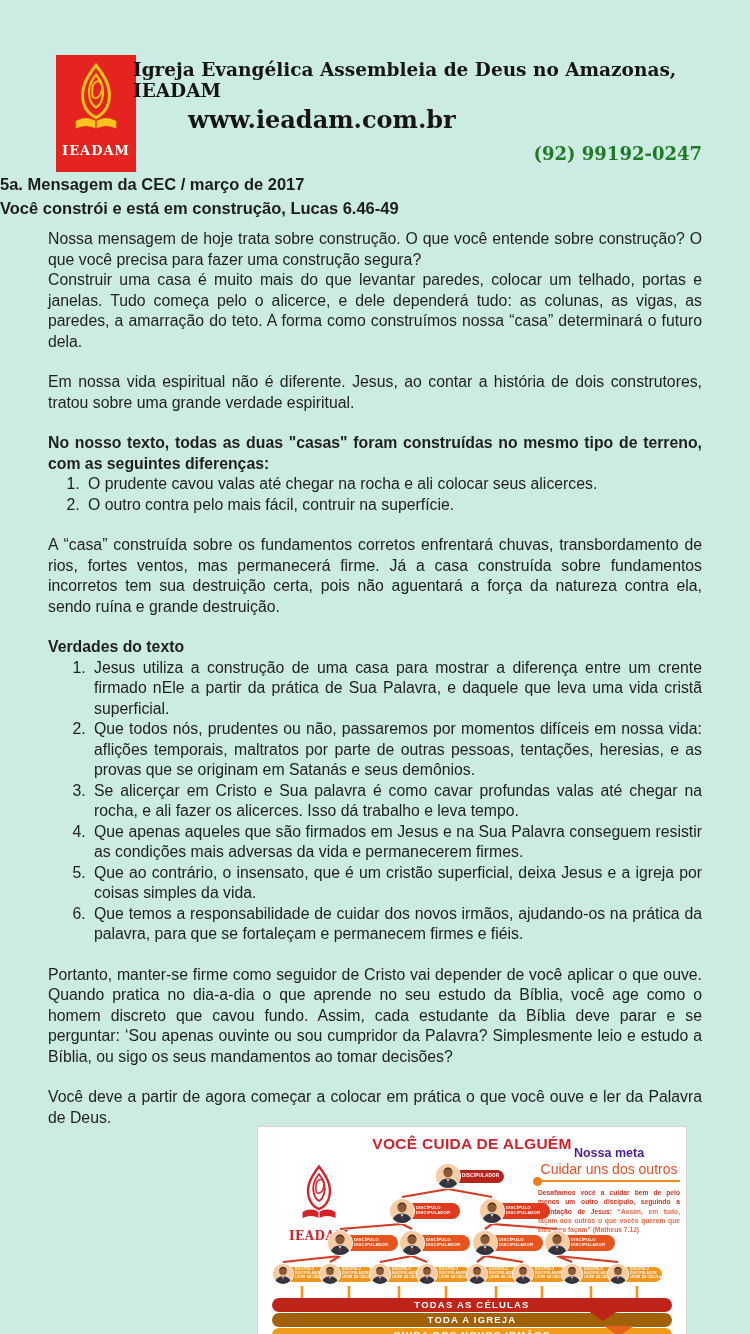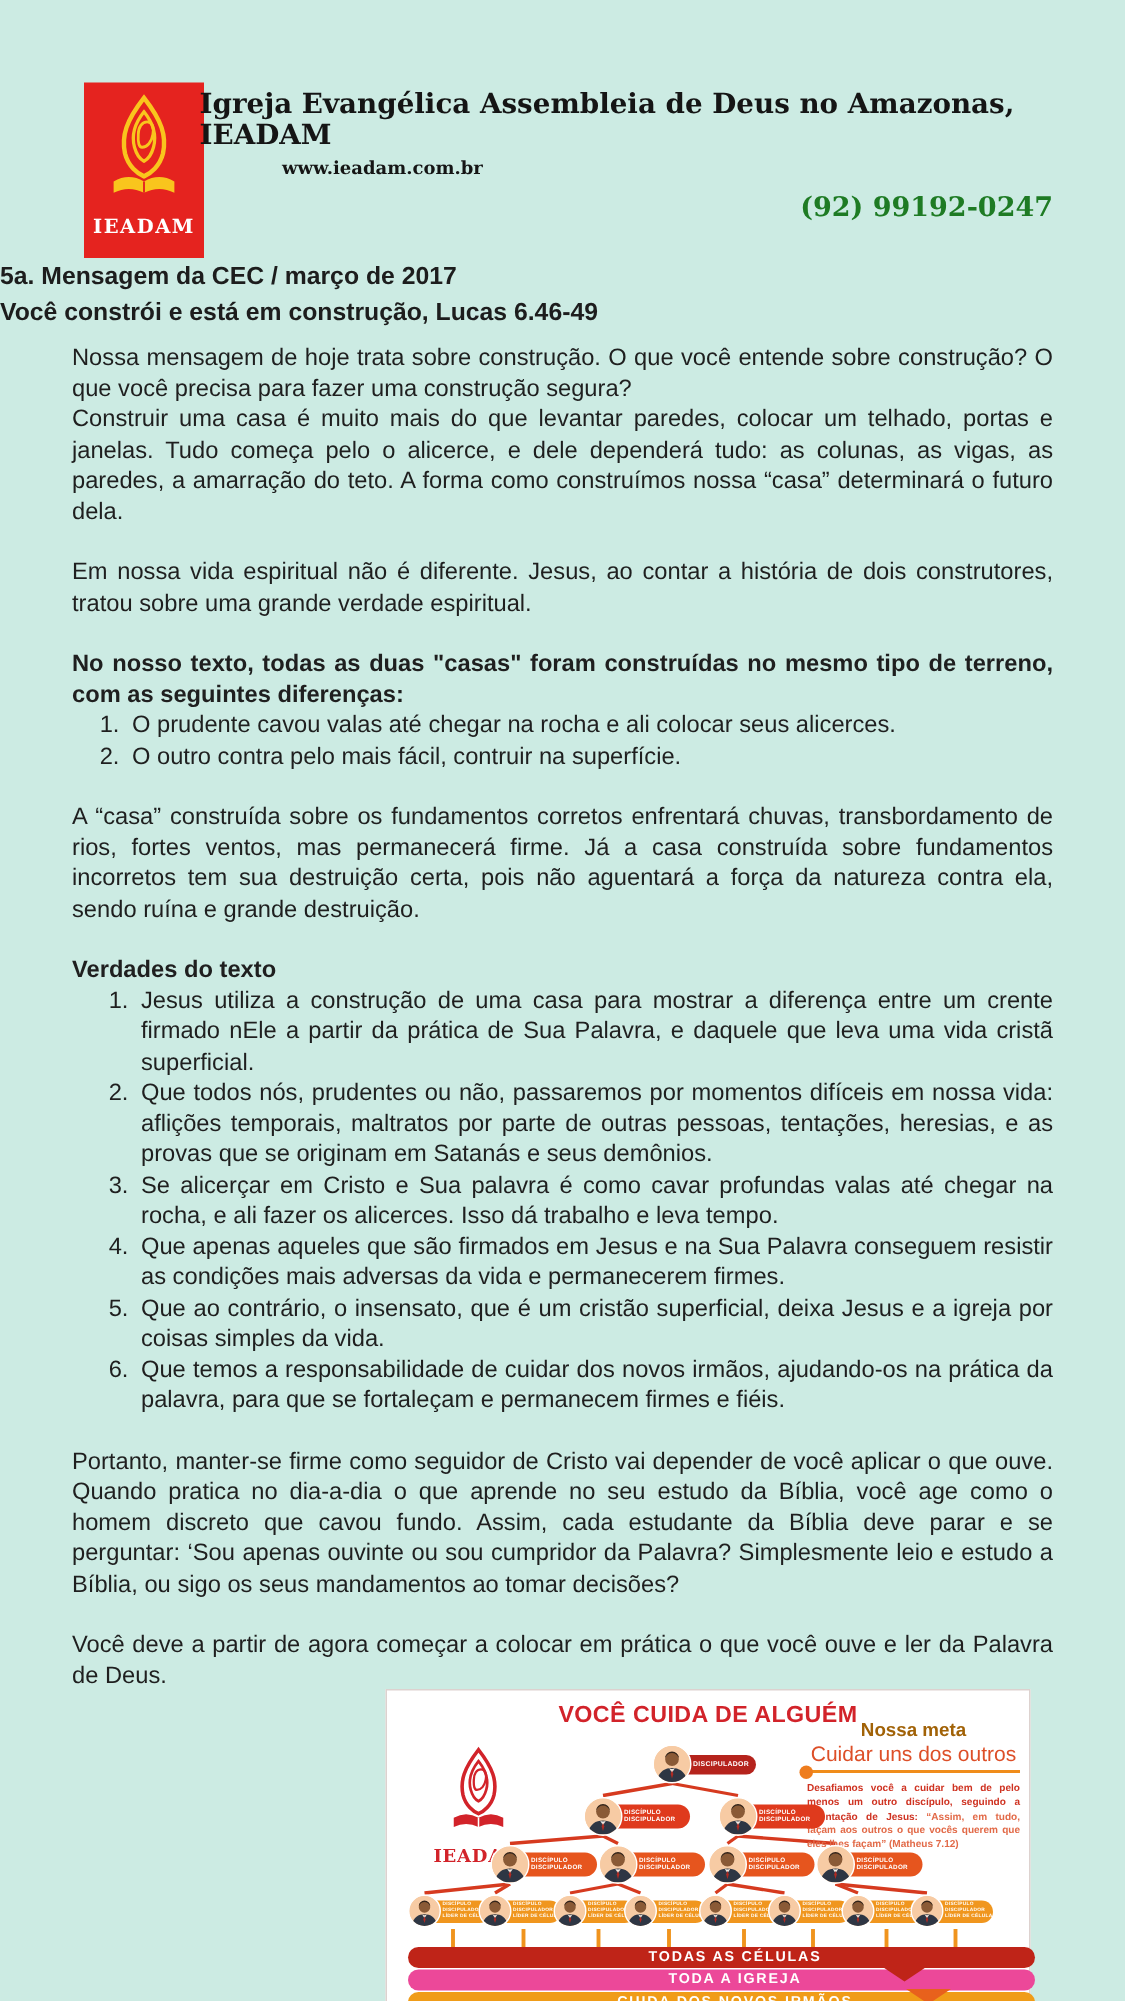--- a/index.html
+++ b/index.html
@@ -8,21 +8,21 @@
 
   
   .header{position:relative;height:117px;margin-top:55px;}
   .logo-box{position:absolute;left:56px;top:0;width:80px;height:117px;background:#e5231f;
     display:flex;flex-direction:column;align-items:center;justify-content:flex-start;}
   .logo-box svg{width:54px;height:76px;margin-top:6px;}
   .logo-box .logo-word{font-family:"DejaVu Serif",serif;font-weight:bold;color:#ffffff;
     font-size:13px;letter-spacing:1px;margin-top:2px;}
   .header-text{position:absolute;left:133px;top:4px;right:0;}
   .org-name{font-family:"DejaVu Serif",serif;font-weight:bold;font-size:18.5px;color:#151515;}
-  .website{font-family:"DejaVu Serif",serif;font-weight:bold;font-size:12px;color:#151515;margin-left:55px;margin-top:4px;}
+  .website{font-family:"DejaVu Serif",serif;font-weight:bold;font-size:24px;color:#151515;margin-left:55px;margin-top:4px;}
   .phone{font-family:"DejaVu Serif",serif;font-weight:bold;font-size:18px;color:#1e7b24;
     text-align:right;padding-right:48px;margin-top:9px;}
 
   
   .doc-title{text-align:left;font-weight:bold;font-size:16.5px;line-height:24px;margin-top:0;color:#1d1d1d;}
 
   
   .content{margin:9px 48px 12px 48px;font-size:15.8px;line-height:20.5px;text-align:justify;}
   .content p{margin:0;}
   .content .gap{height:20px;}
@@ -34,37 +34,37 @@
   
   .diagram{position:relative;width:428px;height:242px;background:#ffffff;border:1px solid #ddd2cf;
     margin-left:257px;margin-top:-14px;}
   .diagram-title{position:absolute;top:8px;left:0;width:100%;text-align:center;font-weight:bold;
     font-size:15.5px;letter-spacing:.3px;color:#d2232a;}
   .d-logo{position:absolute;left:26px;top:36px;width:70px;text-align:center;color:#d2232a;}
   .d-logo svg{width:44px;height:62px;}
   .d-logo .logo-word{font-family:"DejaVu Serif",serif;font-weight:bold;font-size:12px;letter-spacing:.5px;color:#d2232a;}
 
   .goal{position:absolute;left:280px;top:20px;width:142px;}
-  .goal-title{font-weight:bold;font-size:12.5px;color:#a16207;text-align:center;line-height:1.1;}
+  .goal-title{font-weight:bold;font-size:12.5px;color:#4c1d95;text-align:center;line-height:1.1;}
   .goal-sub{position:relative;font-size:14px;color:#dd4f28;text-align:center;line-height:1.15;
     padding-bottom:3px;border-bottom:2.5px solid #f08c1a;}
   .goal-sub::before{content:"";position:absolute;left:-5px;bottom:-6px;width:9px;height:9px;border-radius:50%;background:#ee7d1e;}
   .goal-text{margin-top:6px;font-size:6.7px;line-height:1.4;font-weight:bold;color:#cf3322;text-align:justify;}
   .goal-text .quote{color:#e26a48;font-weight:600;}
 
   .tree-lines{position:absolute;left:0;top:0;width:428px;height:242px;}
   .tnode{position:absolute;}
   .avatar{position:absolute;border-radius:50%;overflow:hidden;background:#f7cba4;
     border:1.5px solid #fff;box-sizing:border-box;z-index:2;}
   .avatar svg{display:block;width:100%;height:100%;}
   .pill{position:absolute;z-index:1;color:#fff;font-weight:bold;text-transform:uppercase;
     display:flex;flex-direction:column;justify-content:center;border-radius:9px;
     letter-spacing:.2px;line-height:1.18;}
   .banner{position:absolute;left:14px;width:400px;height:14px;border-radius:7px;color:#fff;
-    font-weight:bold;font-size:9.5px;letter-spacing:1.2px;text-align:center;line-height:14px;padding-left:18px;}
+    font-weight:bold;font-size:9.5px;letter-spacing:1.2px;text-align:center;line-height:14px;}
   .chev{position:absolute;width:0;height:0;border-left:15px solid transparent;border-right:15px solid transparent;z-index:3;}
 </style>
 </head>
 <body>
 
 <div class="page">
 
   <div class="header">
     <div class="logo-box">
       <span id="header-flame"><svg viewBox="0 0 64 84">
@@ -408,20 +408,20 @@
     <div class="goal">
       <div class="goal-title">Nossa meta</div>
       <div class="goal-sub">Cuidar uns dos outros</div>
       <div class="goal-text">
         <span>Desafiamos você a cuidar bem de pelo menos um outro discípulo, seguindo a orientação de Jesus: </span><span class="quote">“Assim, em tudo, façam aos outros o que vocês querem que eles lhes façam” (Matheus 7.12)</span>
       </div>
     </div>
 
     <div id="banners">
         <div class="banner" style="top: 171px; background: rgb(191, 36, 24);">TODAS AS CÉLULAS</div>
-        <div class="banner" style="top: 186px; background: #ec4899;">TODA A IGREJA</div>
+        <div class="banner" style="top: 186px; background: #a16207;">TODA A IGREJA</div>
         <div class="banner" style="top: 201px; background: rgb(240, 156, 24);">CUIDA DOS NOVOS IRMÃOS</div>
         <div class="chev" style="left: 330px; top: 184px; border-top: 10px solid rgb(191, 36, 24);"></div>
         <div class="chev" style="left: 346px; top: 199px; border-top: 10px solid rgb(232, 97, 28);"></div>
       </div>
   </div>
 
 </div>
 
 </body></html>

